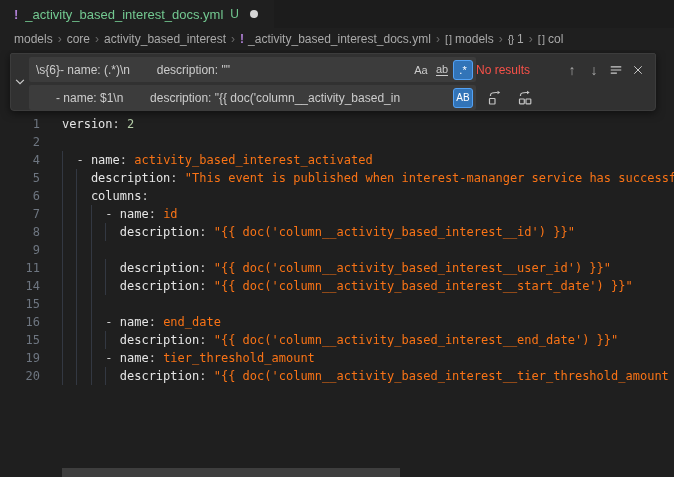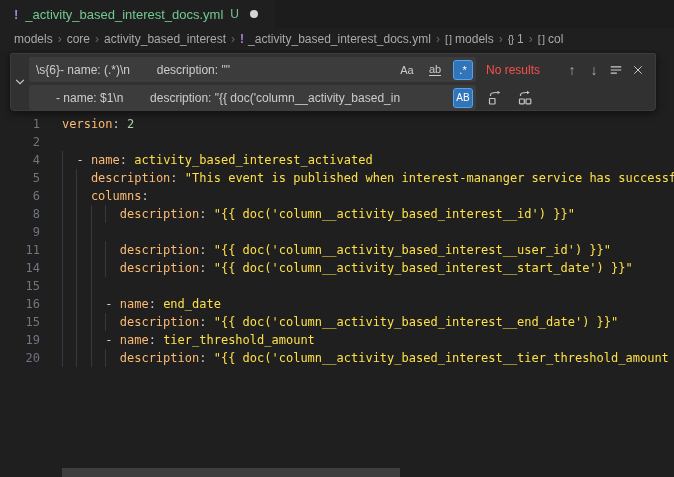--- a/index.html
+++ b/index.html
@@ -27,50 +27,50 @@
 
   
   .editor { position:relative; height:427px; background:#1f1f1f; overflow:hidden; }
   .code { position:absolute; inset:0; padding-top:65px; overflow:hidden;
     font-family:"DejaVu Sans Mono", monospace; font-size:12px; line-height:18px; }
   .line { height:18px; white-space:pre; }
   .ln { display:inline-block; width:40px; text-align:right; color:#6e7681; }
   .txt { display:inline-block; margin-left:22px; white-space:pre; vertical-align:top; }
   .guide { display:inline-block; width:2ch; height:18px; border-left:1px solid #333842;
     vertical-align:top; }
-  .tok-k { color:#fdba74;margin-top:16px; }
+  .tok-k { color:#e5e5e5;margin-top:16px; }
   .tok-p { color:#cccccc; }
-  .tok-s { color:#fde047; }
+  .tok-s { color:#f97316; }
   .tok-n { color:#b5cea8; }
 
   .hscroll { position:absolute; left:62px; bottom:0; width:338px; height:9px;
     background:rgba(121,121,121,0.35); }
 
   
   .find-widget { position:absolute; top:3px; left:10px; width:646px; height:58px;
     background:#313131; border:1px solid #3c3c3c; border-radius:2px 2px 4px 4px;
     box-shadow:0 2px 8px rgba(0,0,0,0.55); display:flex; z-index:10; }
   .toggle-strip { width:18px; display:flex; align-items:center; justify-content:center;
     cursor:pointer; }
   .fw-rows { flex:1; padding:3px 6px 3px 0; display:flex; flex-direction:column; gap:3px; }
   .fw-row { display:flex; align-items:center; height:25px; }
   .input-wrap { position:relative; width:447px; height:25px; background:#3c3c3c;
     border-radius:2px; display:flex; align-items:center; flex:none; }
   .fw-input { flex:1; height:100%; background:transparent; border:none; outline:none;
     color:#cccccc; font-size:12px; font-family:"Liberation Sans", sans-serif;
     padding:0 4px 0 7px; }
   .find-input-el { padding-right:76px; }
   .replace-input-el { padding-right:32px; }
-  .opt-group { position:absolute; right:3px; top:2.5px; display:flex; gap:8px; }
+  .opt-group { position:absolute; right:3px; top:2.5px; display:flex; gap:1px; }
   .opt-btn { min-width:20px; height:20px; border-radius:3px; display:flex; align-items:center;
     justify-content:center; color:#cccccc; font-size:11px; cursor:pointer; padding:0 2px;
     border:1px solid transparent; }
   .opt-btn.active { background:#3274b8; border-color:#53a2f5; color:#ffffff; }
   .ww-label { border-bottom:1px solid #cccccc; line-height:11px; }
-  .results { color:#f85149; font-size:12px; margin-left:10px; white-space:nowrap; }
+  .results { color:#f85149; font-size:12px; white-space:nowrap; }
   .fw-spacer { flex:1; }
   .nav-btn { width:22px; height:22px; display:flex; align-items:center; justify-content:center;
     cursor:pointer; border-radius:3px; color:#a8a8a8; font-size:14px; flex:none; }
   .nav-btn.bright { color:#cccccc; }
   .act-btn { width:22px; height:22px; display:flex; align-items:center; justify-content:center;
     cursor:pointer; border-radius:3px; margin-left:8px; flex:none; }
   svg { display:block; }
 </style>
 </head>
 <body>
@@ -193,20 +193,21 @@
 
       </div>
     </div>
 
     <div class="code" id="code">
         <div class="line"><span class="ln">1</span><span class="txt"><span class="tok-k">version</span><span class="tok-p">: </span><span class="tok-n">2</span></span></div>
         <div class="line"><span class="ln">2</span><span class="txt"></span></div>
         <div class="line"><span class="ln">4</span><span class="txt"><span class="guide"></span><span class="tok-p">- </span><span class="tok-k">name</span><span class="tok-p">: </span><span class="tok-s">activity_based_interest_activated</span></span></div>
         <div class="line"><span class="ln">5</span><span class="txt"><span class="guide"></span><span class="guide"></span><span class="tok-k">description</span><span class="tok-p">: </span><span class="tok-s">"This event is published when interest-mananger service has successf</span></span></div>
         <div class="line"><span class="ln">6</span><span class="txt"><span class="guide"></span><span class="guide"></span><span class="tok-k">columns</span><span class="tok-p">:</span></span></div>
+        <div class="line"><span class="ln">7</span><span class="txt"><span class="guide"></span><span class="guide"></span><span class="guide"></span><span class="tok-p">- </span><span class="tok-k">name</span><span class="tok-p">: </span><span class="tok-s">id</span></span></div>
         <div class="line"><span class="ln">8</span><span class="txt"><span class="guide"></span><span class="guide"></span><span class="guide"></span><span class="guide"></span><span class="tok-k">description</span><span class="tok-p">: </span><span class="tok-s">"{{ doc('column__activity_based_interest__id') }}"</span></span></div>
         <div class="line"><span class="ln">9</span><span class="txt"><span class="guide"></span><span class="guide"></span><span class="guide"></span></span></div>
         <div class="line"><span class="ln">11</span><span class="txt"><span class="guide"></span><span class="guide"></span><span class="guide"></span><span class="guide"></span><span class="tok-k">description</span><span class="tok-p">: </span><span class="tok-s">"{{ doc('column__activity_based_interest__user_id') }}"</span></span></div>
         <div class="line"><span class="ln">14</span><span class="txt"><span class="guide"></span><span class="guide"></span><span class="guide"></span><span class="guide"></span><span class="tok-k">description</span><span class="tok-p">: </span><span class="tok-s">"{{ doc('column__activity_based_interest__start_date') }}"</span></span></div>
         <div class="line"><span class="ln">15</span><span class="txt"><span class="guide"></span><span class="guide"></span><span class="guide"></span></span></div>
         <div class="line"><span class="ln">16</span><span class="txt"><span class="guide"></span><span class="guide"></span><span class="guide"></span><span class="tok-p">- </span><span class="tok-k">name</span><span class="tok-p">: </span><span class="tok-s">end_date</span></span></div>
         <div class="line"><span class="ln">15</span><span class="txt"><span class="guide"></span><span class="guide"></span><span class="guide"></span><span class="guide"></span><span class="tok-k">description</span><span class="tok-p">: </span><span class="tok-s">"{{ doc('column__activity_based_interest__end_date') }}"</span></span></div>
         <div class="line"><span class="ln">19</span><span class="txt"><span class="guide"></span><span class="guide"></span><span class="guide"></span><span class="tok-p">- </span><span class="tok-k">name</span><span class="tok-p">: </span><span class="tok-s">tier_threshold_amount</span></span></div>
         <div class="line"><span class="ln">20</span><span class="txt"><span class="guide"></span><span class="guide"></span><span class="guide"></span><span class="guide"></span><span class="tok-k">description</span><span class="tok-p">: </span><span class="tok-s">"{{ doc('column__activity_based_interest__tier_threshold_amount</span></span></div>
       </div>

